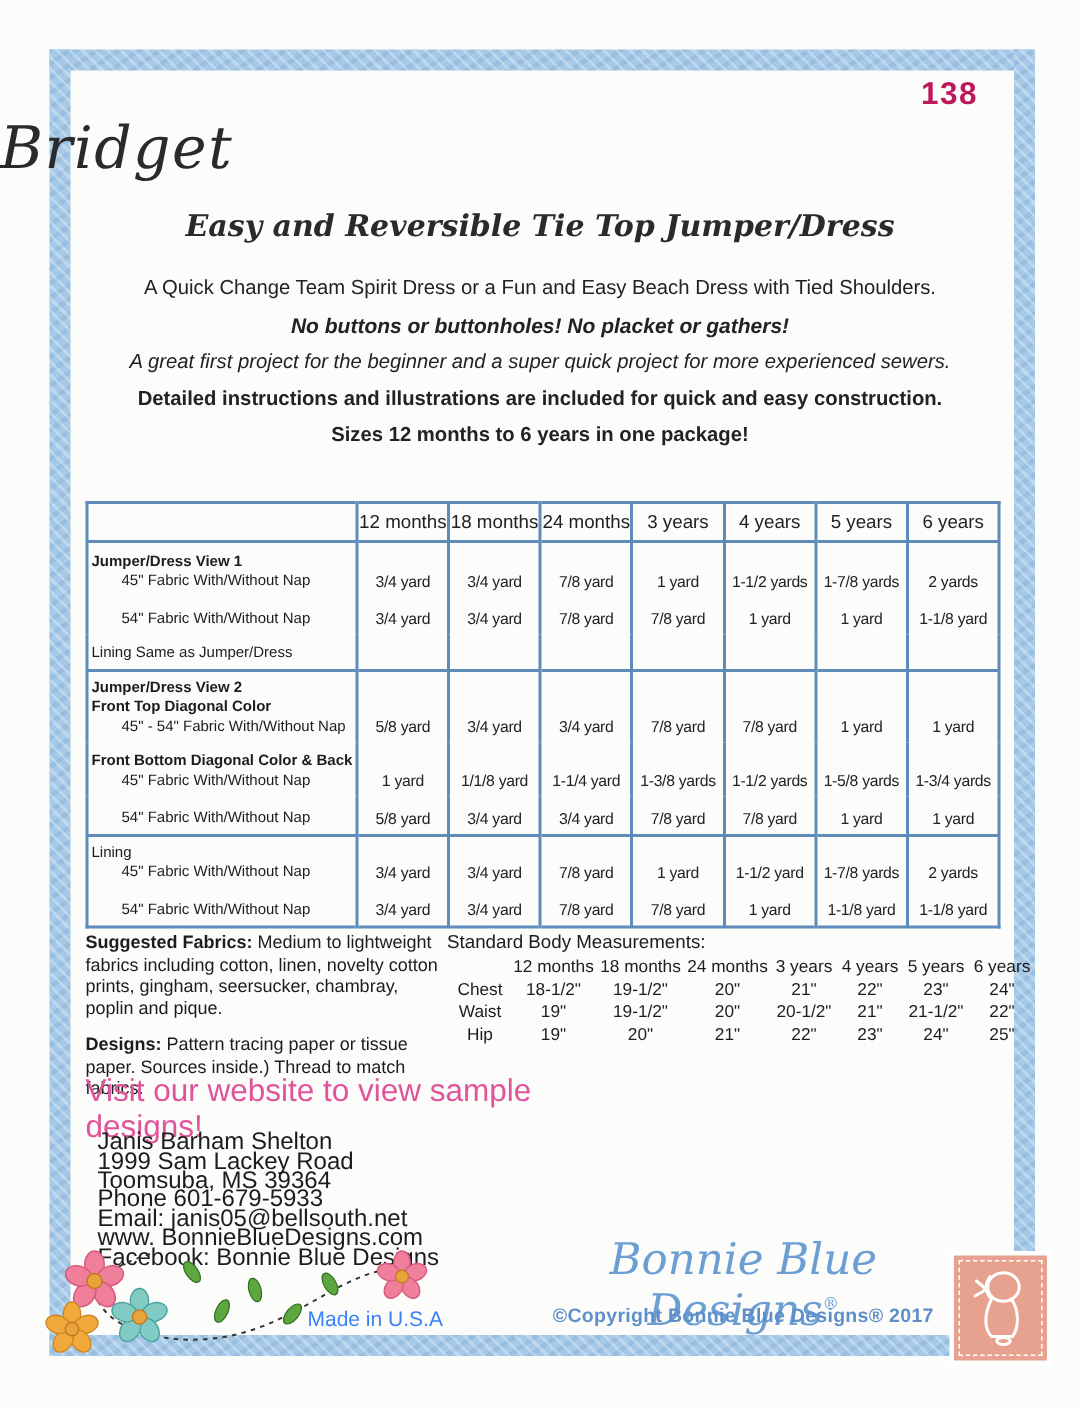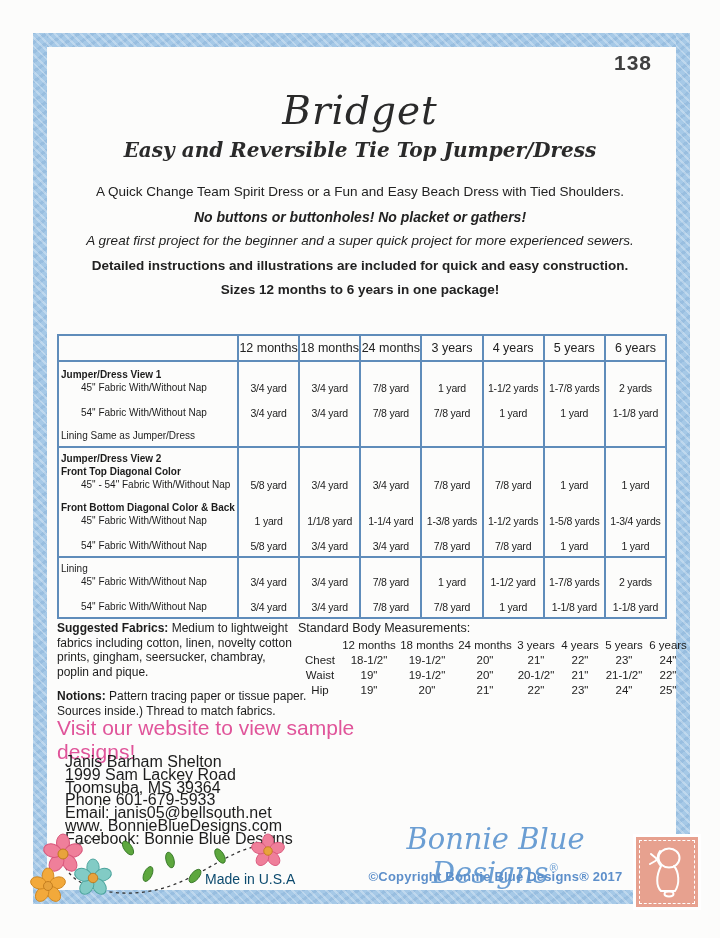--- a/index.html
+++ b/index.html
@@ -10,23 +10,23 @@
         --flower_orange:#f2a93b;--flower_teal:#82cbc5;--flower_center:#e8a33c;--leaf_green:#5da73e;}
   .band{position:absolute;background-color:var(--border_blue);
         background-image:repeating-linear-gradient(45deg,rgba(255,255,255,.28) 0 2px,rgba(255,255,255,0) 2px 6px),
                          repeating-linear-gradient(-35deg,rgba(90,140,190,.18) 0 3px,rgba(255,255,255,0) 3px 8px);}
   .band-top{left:33px;top:33px;width:657px;height:14px;}
   .band-bottom{left:33px;top:890px;width:657px;height:14px;}
   .band-left{left:33px;top:33px;width:14px;height:871px;}
   .band-right{left:676px;top:33px;width:14px;height:871px;}
 
   .page-number{position:absolute;left:600px;top:51px;width:66px;text-align:center;
-        font-size:21px;font-weight:bold;color:#404040;letter-spacing:1px;}
-
-  .title{position:absolute;left:0;top:88px;width:720px;text-align:center;
+        font-size:21px;font-weight:bold;color:#be185d;letter-spacing:1px;}
+
+  .title{position:absolute;left:0;top:77px;width:720px;text-align:left;
         font-family:"DejaVu Serif",serif;font-style:italic;font-size:39px;color:#2a2a2a;letter-spacing:1px;}
   .subtitle{position:absolute;left:0;top:138px;width:720px;text-align:center;
         font-family:"DejaVu Serif",serif;font-style:italic;font-size:20px;color:#2a2a2a;font-weight:bold;}
 
   .intro{position:absolute;left:40px;width:640px;text-align:center;color:#222;font-size:13.5px;}
   .intro.l1{top:184px;}
   .intro.l2{top:209px;font-weight:bold;font-style:italic;font-size:14px;}
   .intro.l3{top:233px;font-style:italic;}
   .intro.l4{top:258px;font-weight:bold;}
   .intro.l5{top:282px;font-weight:bold;}
@@ -59,21 +59,21 @@
   .measurements{position:absolute;left:298px;top:621px;width:392px;color:#1c1c1c;}
   .measurements .m-title{font-size:12.5px;margin-bottom:2px;}
   table.meas{border-collapse:collapse;table-layout:fixed;margin-left:2px;}
   table.meas th, table.meas td{font-size:11.5px;font-weight:normal;padding:0;height:15px;text-align:center;white-space:nowrap;}
   table.meas .row-label{text-align:center;}
   table.meas col.c-lab{width:40px;} table.meas col.c-m{width:58px;} table.meas col.c-y{width:44px;}
 
   .contact{position:absolute;left:65px;top:756px;font-size:16px;line-height:12.8px;color:#1c1c1c;}
 
   .vine-wrap{position:absolute;left:30px;top:830px;width:285px;height:80px;z-index:3;}
-  .made-in{position:absolute;left:205px;top:871px;font-size:14px;color:#0c4a6e;z-index:4;}
+  .made-in{position:absolute;left:205px;top:871px;font-size:14px;color:#3b82f6;z-index:4;}
 
   .logo{position:absolute;left:348px;top:822px;width:295px;text-align:center;z-index:4;
         font-family:"DejaVu Serif",serif;font-style:italic;font-size:29px;color:var(--logo_blue);}
   .logo sup{font-size:11px;}
   .copyright{position:absolute;left:348px;top:869px;width:295px;text-align:center;z-index:4;
         font-size:13px;font-weight:bold;color:var(--copyright_blue);letter-spacing:0.2px;}
 
   .stamp{position:absolute;left:636px;top:837px;width:62px;height:70px;z-index:5;
         background:var(--stamp_salmon);box-shadow:0 0 0 3px #fff;}
   .stamp .dashed{position:absolute;inset:3px;border:1.6px dashed #ffffff;}
@@ -226,21 +226,21 @@
           <td>1-1/8 yard</td>
         </tr>
       </tbody>
   </table>
 
   <div class="fabrics">
     <span class="lead">Suggested Fabrics:</span><span>  Medium to lightweight fabrics including cotton, linen, novelty cotton prints, gingham, seersucker, chambray, poplin and pique.</span>
   </div>
 
   <div class="notions">
-    <span class="lead">Notions:</span><span> Pattern tracing paper or tissue paper. Sources inside.) Thread to match fabrics.</span>
+    <span class="lead">Designs:</span><span> Pattern tracing paper or tissue paper. Sources inside.) Thread to match fabrics.</span>
   </div>
 
   <div class="website-cta">Visit our website to view sample designs!</div>
 
   <div class="measurements">
     <div class="m-title">Standard Body Measurements:</div>
     <table class="meas">
       <colgroup>
           <col class="c-lab">
           <col class="c-m">

